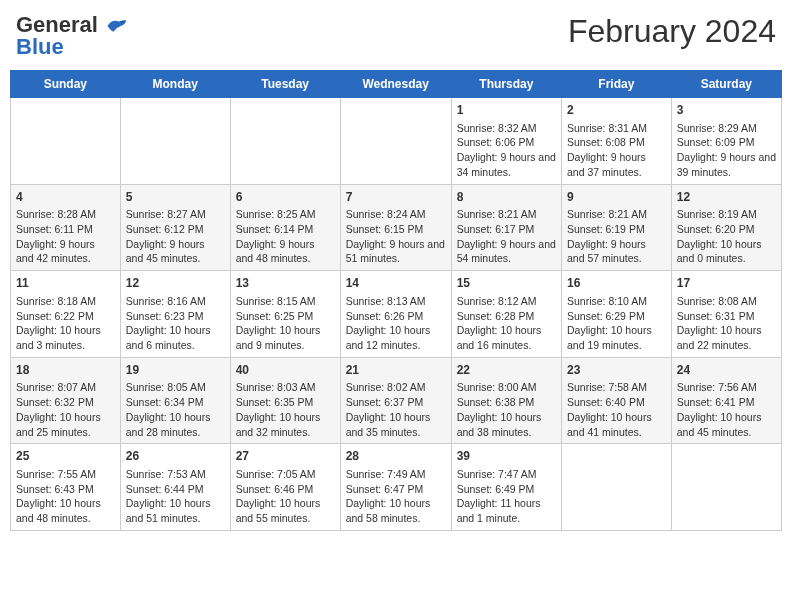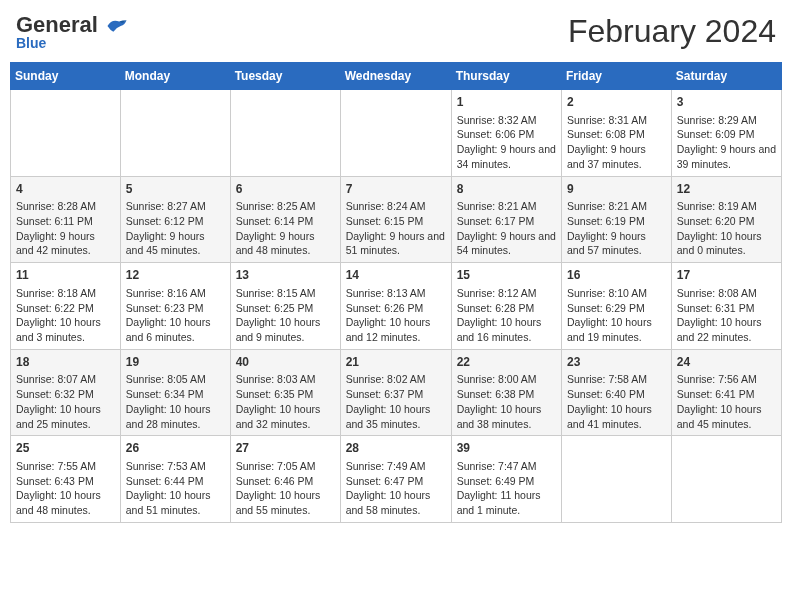--- a/index.html
+++ b/index.html
@@ -38,21 +38,21 @@
     }
     .calendar-table {
       width: 100%;
       border-collapse: collapse;
       font-size: 11px;
     }
     .calendar-table thead th {
       background: #2a6bbf;
       color: #fff;
       padding: 6px 4px;
-      text-align: left;
+      text-align: center;
       font-size: 12px;
       font-weight: bold;
       border: 1px solid #2a6bbf;
     }
     .calendar-table tbody td {
       border: 1px solid #ccc;
       vertical-align: top;
       padding: 4px 5px;
       height: 85px;
       width: 113px;
@@ -86,21 +86,21 @@
 <div class="header-area">
   <div class="logo">
     <div style="display:flex;align-items:center;">
       <span style="display:inline-flex;flex-direction:column;line-height:1;">
         <span style="font-size:22px;font-weight:bold;color:#333;">General
           <svg style="display:inline;width:22px;height:18px;vertical-align:middle;margin-left:2px;" viewBox="0 0 30 24" xmlns="http://www.w3.org/2000/svg">
             <path d="M2 12 Q8 2 18 6 Q24 8 28 4 Q26 10 20 12 Q14 14 10 20 Q6 18 2 12Z" fill="#2a6bbf"></path>
             <path d="M18 6 Q22 4 28 4 Q25 7 22 8Z" fill="#1a5aa0"></path>
           </svg>
         </span>
-        <span style="font-size:14px;font-weight:bold;color:#2a6bbf;">Blue</span>
+        <span style="font-size:22px;font-weight:bold;color:#2a6bbf;">Blue</span>
       </span>
     </div>
   </div>
   <div class="title-area">
     <div class="calendar-title">February 2024</div>
   </div>
 </div>
 
 <table class="calendar-table">
   <thead>

